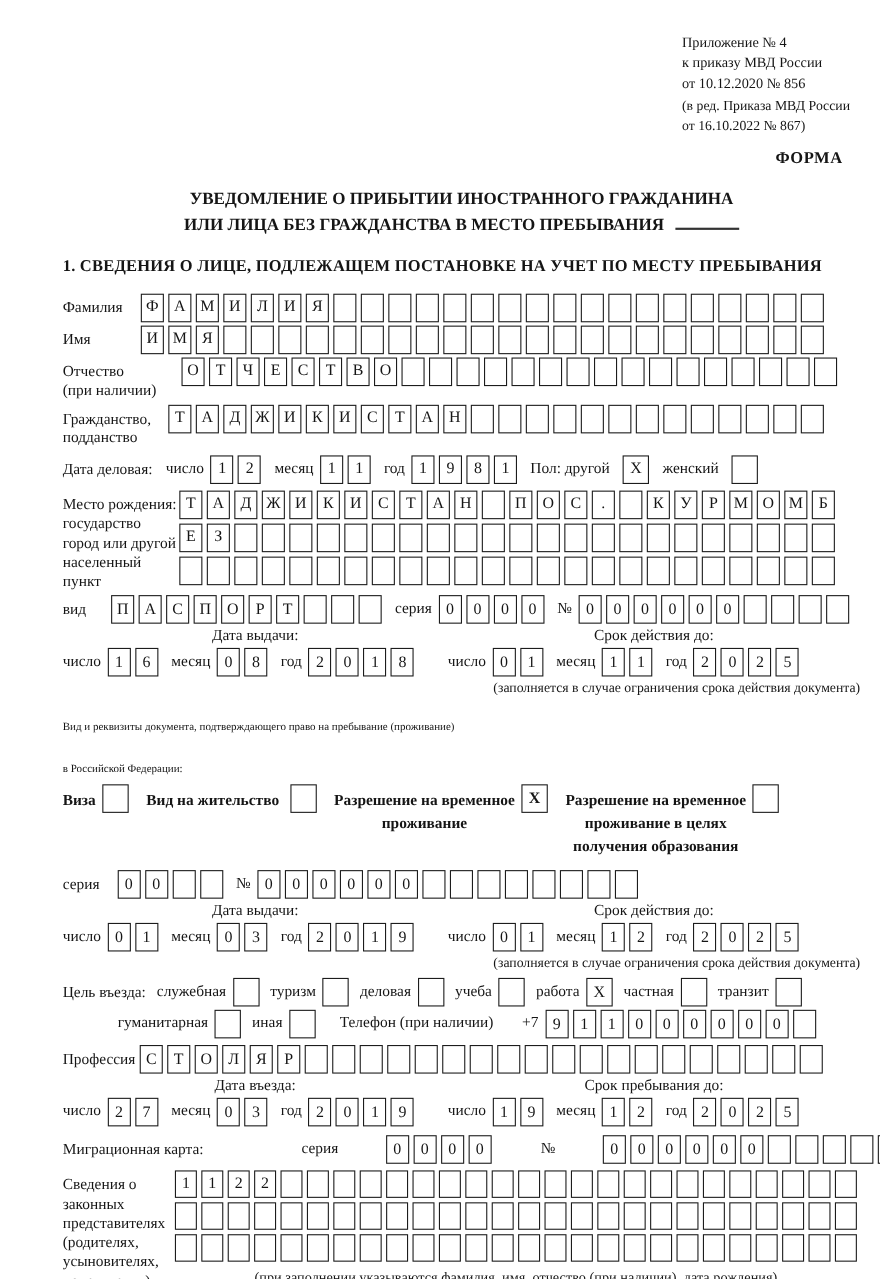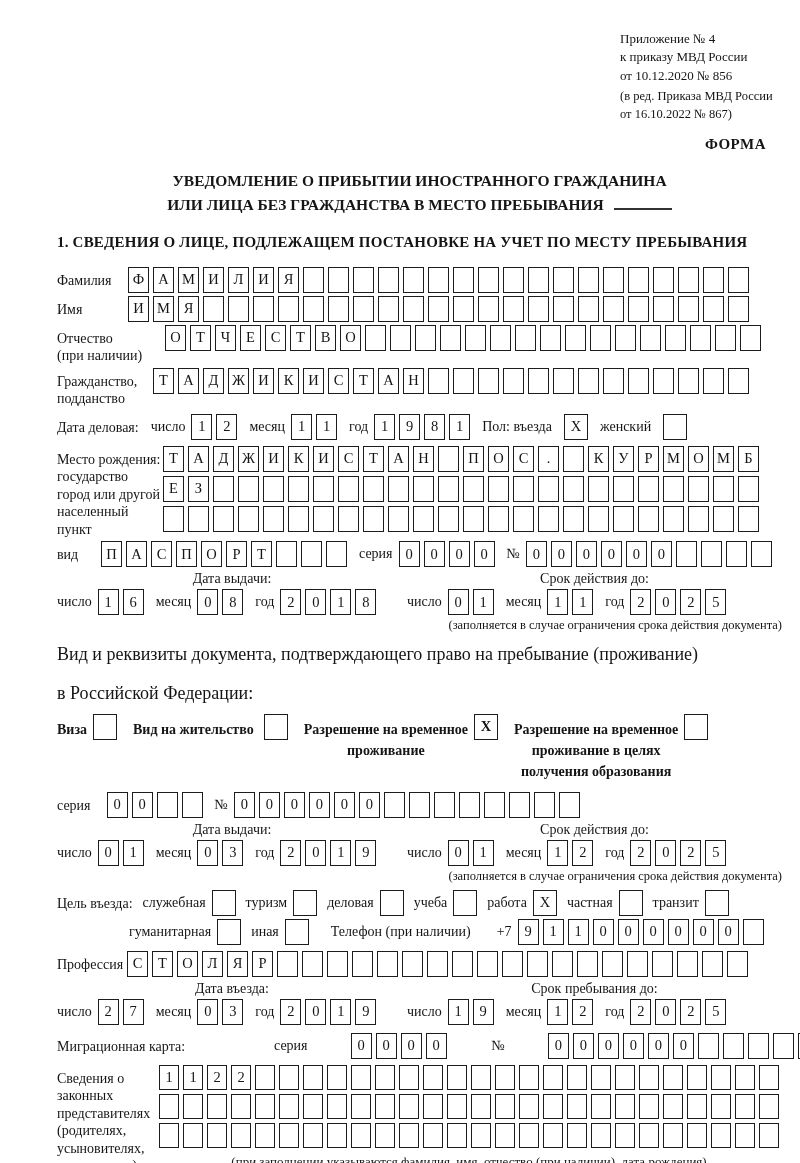--- a/index.html
+++ b/index.html
@@ -29,30 +29,30 @@
   .dlbl0{flex:none;padding-top:5px;margin-right:6px;}
   
   .dgrid{display:flex;margin:4px 0 2px 0;}
   .dcol{font-size:14px;}
   .dcol.c1{width:350px;flex:none;}
   .dcol.c2{flex:1;}
   .dhead{text-align:center;margin-bottom:2px;}
   .drow{display:flex;align-items:flex-start;}
   .dnote{font-size:12.5px;text-align:right;margin-top:3px;}
   .dochead{font-size:14px;margin:4px 0 3px 0;text-align:center;}
-  .intro{font-size:18px;line-height:1.9;margin-top:4px;}
+  .intro{font-size:10px;line-height:1.9;margin-top:19px;}
   
   .optrow{display:flex;align-items:flex-start;margin:4px 0 10px 0;font-size:14px;font-weight:bold;}
   .olabel{padding-top:5px;line-height:1.5;}
   .olabel.ctr{text-align:center;}
   .ml16{margin-left:16px;} .ml10{margin-left:10px;}
   
   .plbl{flex:none;padding-top:5px;margin-left:10px;}
   .plbl.first{margin-left:0;}
-  .ind{margin-left:72px;}
+  .ind{margin-left:50px;}
   .rnote{font-size:13px;text-align:center;margin-top:6px;}
   .mt6{margin-top:6px;} .mt8{margin-top:8px;gap:37px;}
 </style>
 </head>
 <body>
 
 <div class="page">
 
   <div class="hdr">
     <div class="pre">Приложение № 4
@@ -209,21 +209,21 @@
           <span class="cell">1</span>
           <span class="cell">1</span>
         </div>
       <span class="dlbl">год</span>
       <div class="cells">
           <span class="cell">1</span>
           <span class="cell">9</span>
           <span class="cell">8</span>
           <span class="cell">1</span>
         </div>
-      <span class="dlbl">Пол: въезда</span>
+      <span class="dlbl">Пол: другой</span>
       <span class="checkbox">X</span>
       <span class="dlbl">женский</span>
       <span class="checkbox"></span>
     </div>
 
     <div class="frow mt6">
       <div class="flabel w106 pre">Место рождения:
 государство
 город или другой
 населенный пункт</div>

